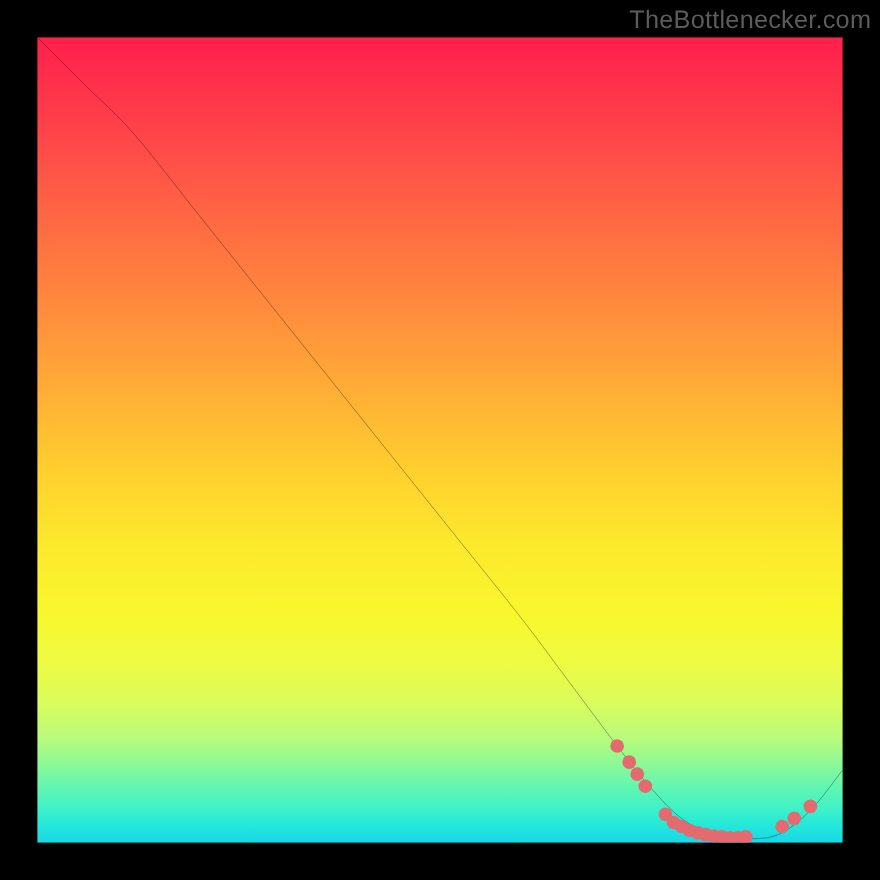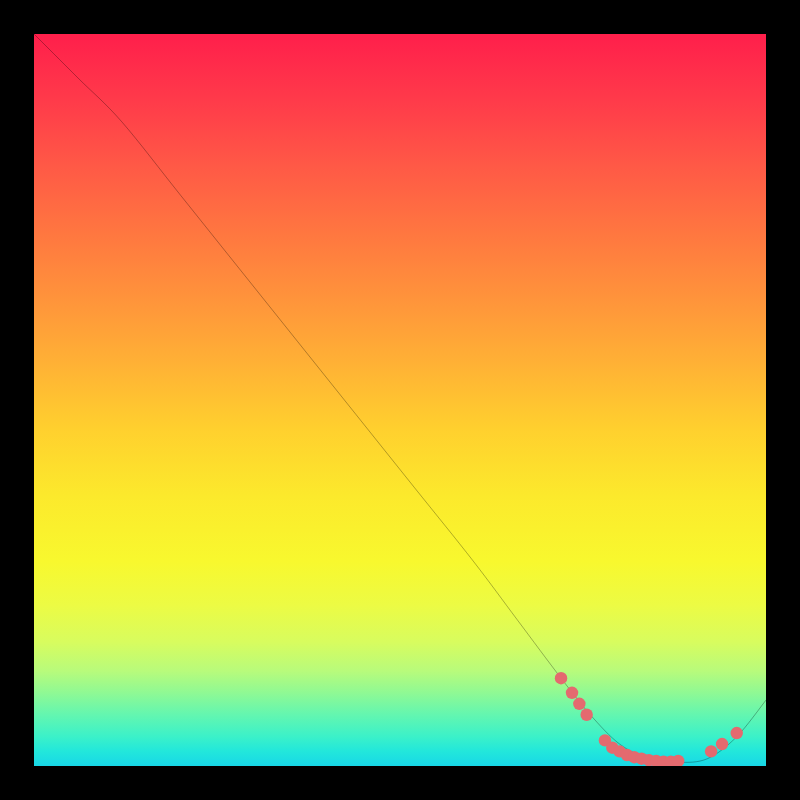--- a/index.html
+++ b/index.html
@@ -60,20 +60,21 @@
     left: 0;
     top: 0;
     width: 100%;
     height: 100%;
   }
 </style>
 </head>
 <body>
 
 <div class="frame">
+  <div class="watermark">TheBottlenecker.com</div>
 
   <div class="plot-area">
     <svg class="curve" viewBox="0 0 100 100" preserveAspectRatio="none">
       <path fill="none" stroke="#000000" stroke-width="0.3" vector-effect="non-scaling-stroke" stroke-linecap="round" stroke-linejoin="round" id="curve-path" d="M 0.00 0.00 C 1.00 1.00, 4.00 4.00, 6.00 6.00 C 8.00 8.00, 9.67 9.33, 12.00 12.00 C 14.33 14.67, 17.33 18.67, 20.00 22.00 C 22.67 25.33, 25.33 28.67, 28.00 32.00 C 30.67 35.33, 33.33 38.67, 36.00 42.00 C 38.67 45.33, 41.33 48.67, 44.00 52.00 C 46.67 55.33, 49.33 58.67, 52.00 62.00 C 54.67 65.33, 57.67 69.00, 60.00 72.00 C 62.33 75.00, 64.00 77.33, 66.00 80.00 C 68.00 82.67, 70.33 85.83, 72.00 88.00 C 73.67 90.17, 74.67 91.50, 76.00 93.00 C 77.33 94.50, 78.67 96.00, 80.00 97.00 C 81.33 98.00, 82.67 98.58, 84.00 99.00 C 85.33 99.42, 86.67 99.50, 88.00 99.50 C 89.33 99.50, 90.67 99.58, 92.00 99.00 C 93.33 98.42, 94.67 97.33, 96.00 96.00 C 97.33 94.67, 99.33 91.83, 100.00 91.00"></path>
       <g id="markers-group">
           <circle cx="72.00" cy="88.00" r="0.85" fill="#e46a6f"></circle>
           <circle cx="73.50" cy="90.00" r="0.85" fill="#e46a6f"></circle>
           <circle cx="74.50" cy="91.50" r="0.85" fill="#e46a6f"></circle>
           <circle cx="75.50" cy="93.00" r="0.85" fill="#e46a6f"></circle>
           <circle cx="78.00" cy="96.50" r="0.85" fill="#e46a6f"></circle>

